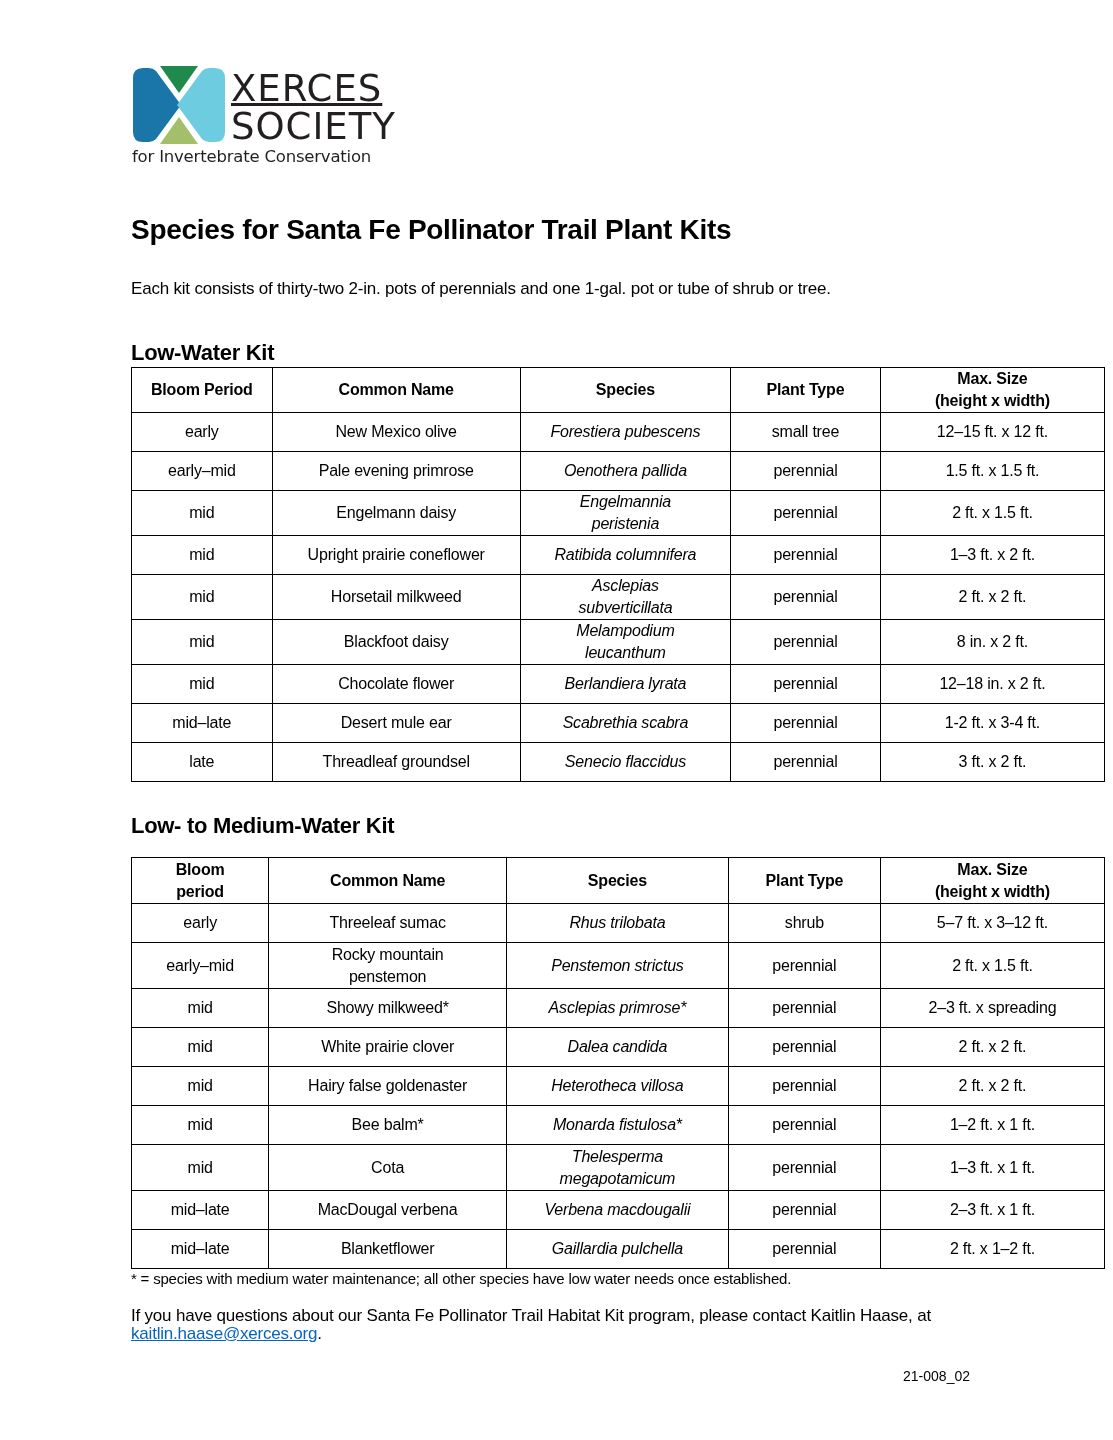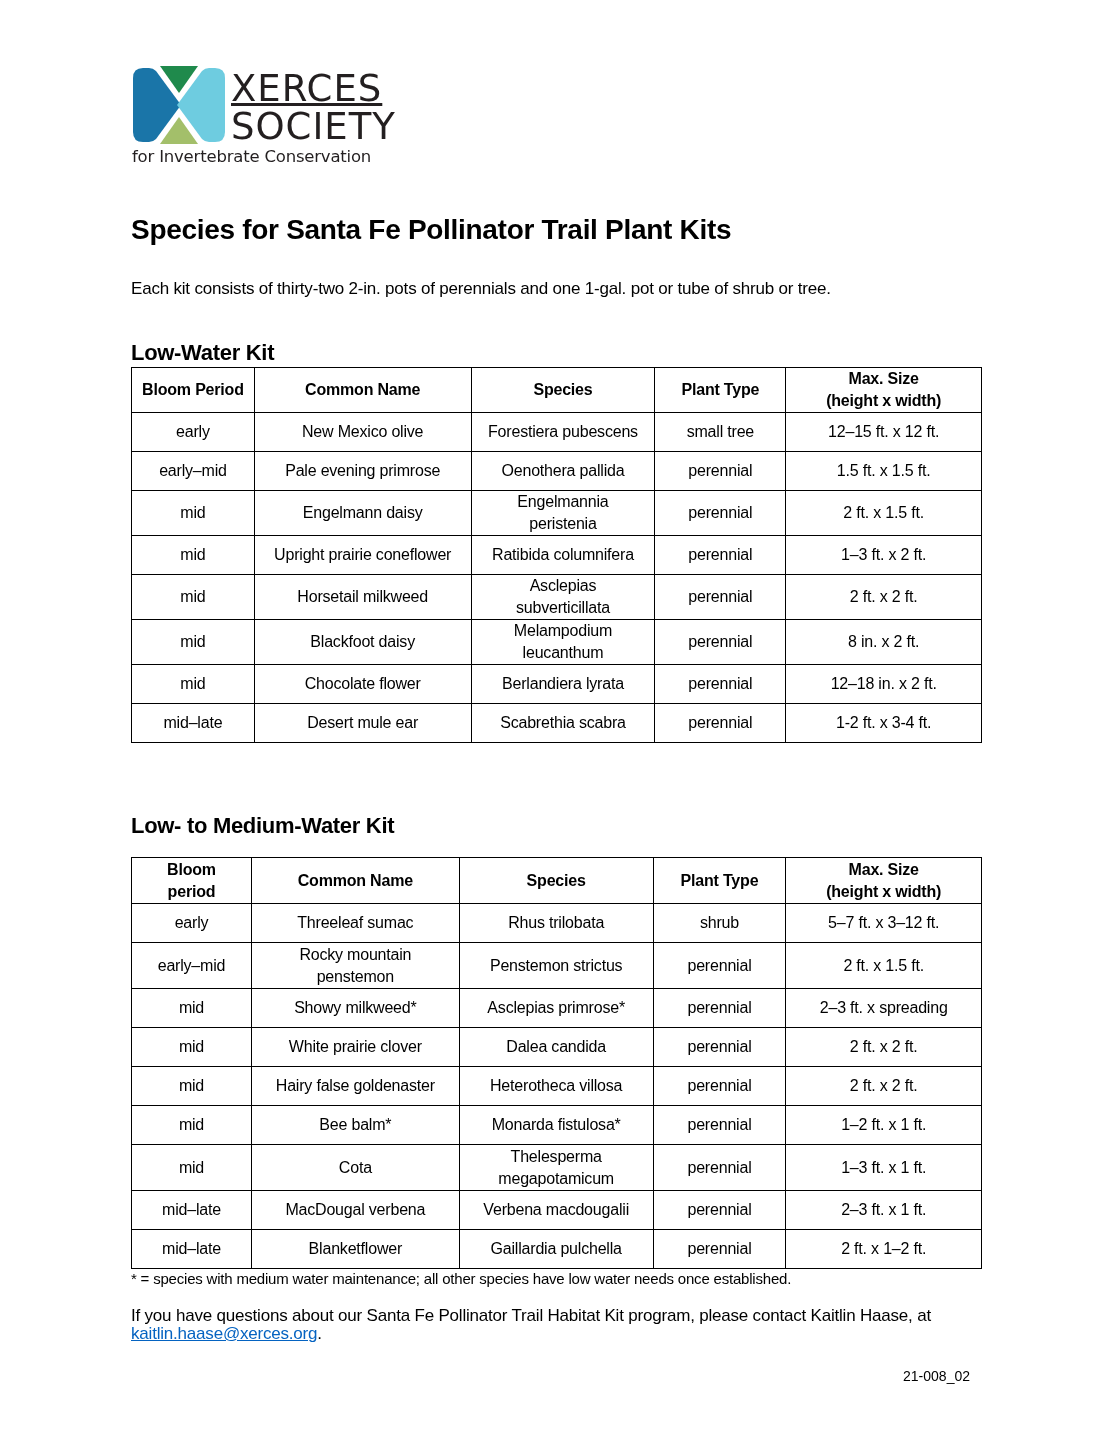--- a/index.html
+++ b/index.html
@@ -23,26 +23,26 @@
     position: absolute; left: 131px; top: 214px; margin: 0;
     font-size: 28px; font-weight: bold; letter-spacing: -0.3px;
   }
   .intro { position: absolute; left: 131px; top: 279px; margin: 0; font-size: 17px; letter-spacing: -0.2px; }
   h2 {
     position: absolute; left: 131px; margin: 0; font-size: 22px; font-weight: bold; letter-spacing: -0.3px;
   }
   #h-low { top: 340px; }
   #h-med { top: 813px; }
   table {
-    position: absolute; left: 131px; width: 851px; border-collapse: collapse;
+    position: absolute; left: 131px; width: 974px; border-collapse: collapse;
     font-size: 16px; letter-spacing: -0.2px;
   }
   td, th { border: 1.5px solid #000; text-align: center; vertical-align: middle; padding: 0 4px; line-height: 22px; }
   th { font-weight: bold; }
-  td.sp { }
+  td.sp { font-style: italic; }
   #tbl-low { top: 367px; }
   #tbl-low thead tr { height: 45px; }
   #tbl-low tbody tr { height: 39px; }
   #tbl-low tbody tr.tall { height: 45px; }
   #tbl-med { top: 857px; }
   #tbl-med thead tr { height: 46px; }
   #tbl-med tbody tr { height: 39px; }
   #tbl-med tbody tr.tall { height: 46px; }
   .footnote { position: absolute; left: 131px; top: 1270px; margin: 0; font-size: 15px; letter-spacing: -0.2px; text-align: right; }
   .contact { position: absolute; left: 131px; top: 1307px; width: 830px; margin: 0; font-size: 17px; line-height: 18px; letter-spacing: -0.2px; }
@@ -135,20 +135,27 @@
         <td>perennial</td>
         <td>12–18 in. x 2 ft.</td>
       </tr>
     <tr>
         <td>mid–late</td>
         <td>Desert mule ear</td>
         <td class="sp">Scabrethia scabra</td>
         <td>perennial</td>
         <td>1-2 ft. x 3-4 ft.</td>
       </tr>
+    <tr>
+        <td>late</td>
+        <td>Threadleaf groundsel</td>
+        <td class="sp">Senecio flaccidus</td>
+        <td>perennial</td>
+        <td>3 ft. x 2 ft.</td>
+      </tr>
   </tbody>
 </table>
 
 <h2 id="h-med">Low- to Medium-Water Kit</h2>
 <table id="tbl-med">
   <colgroup>
     <col style="width:120px">
       <col style="width:208px">
       <col style="width:194px">
       <col style="width:133px">

